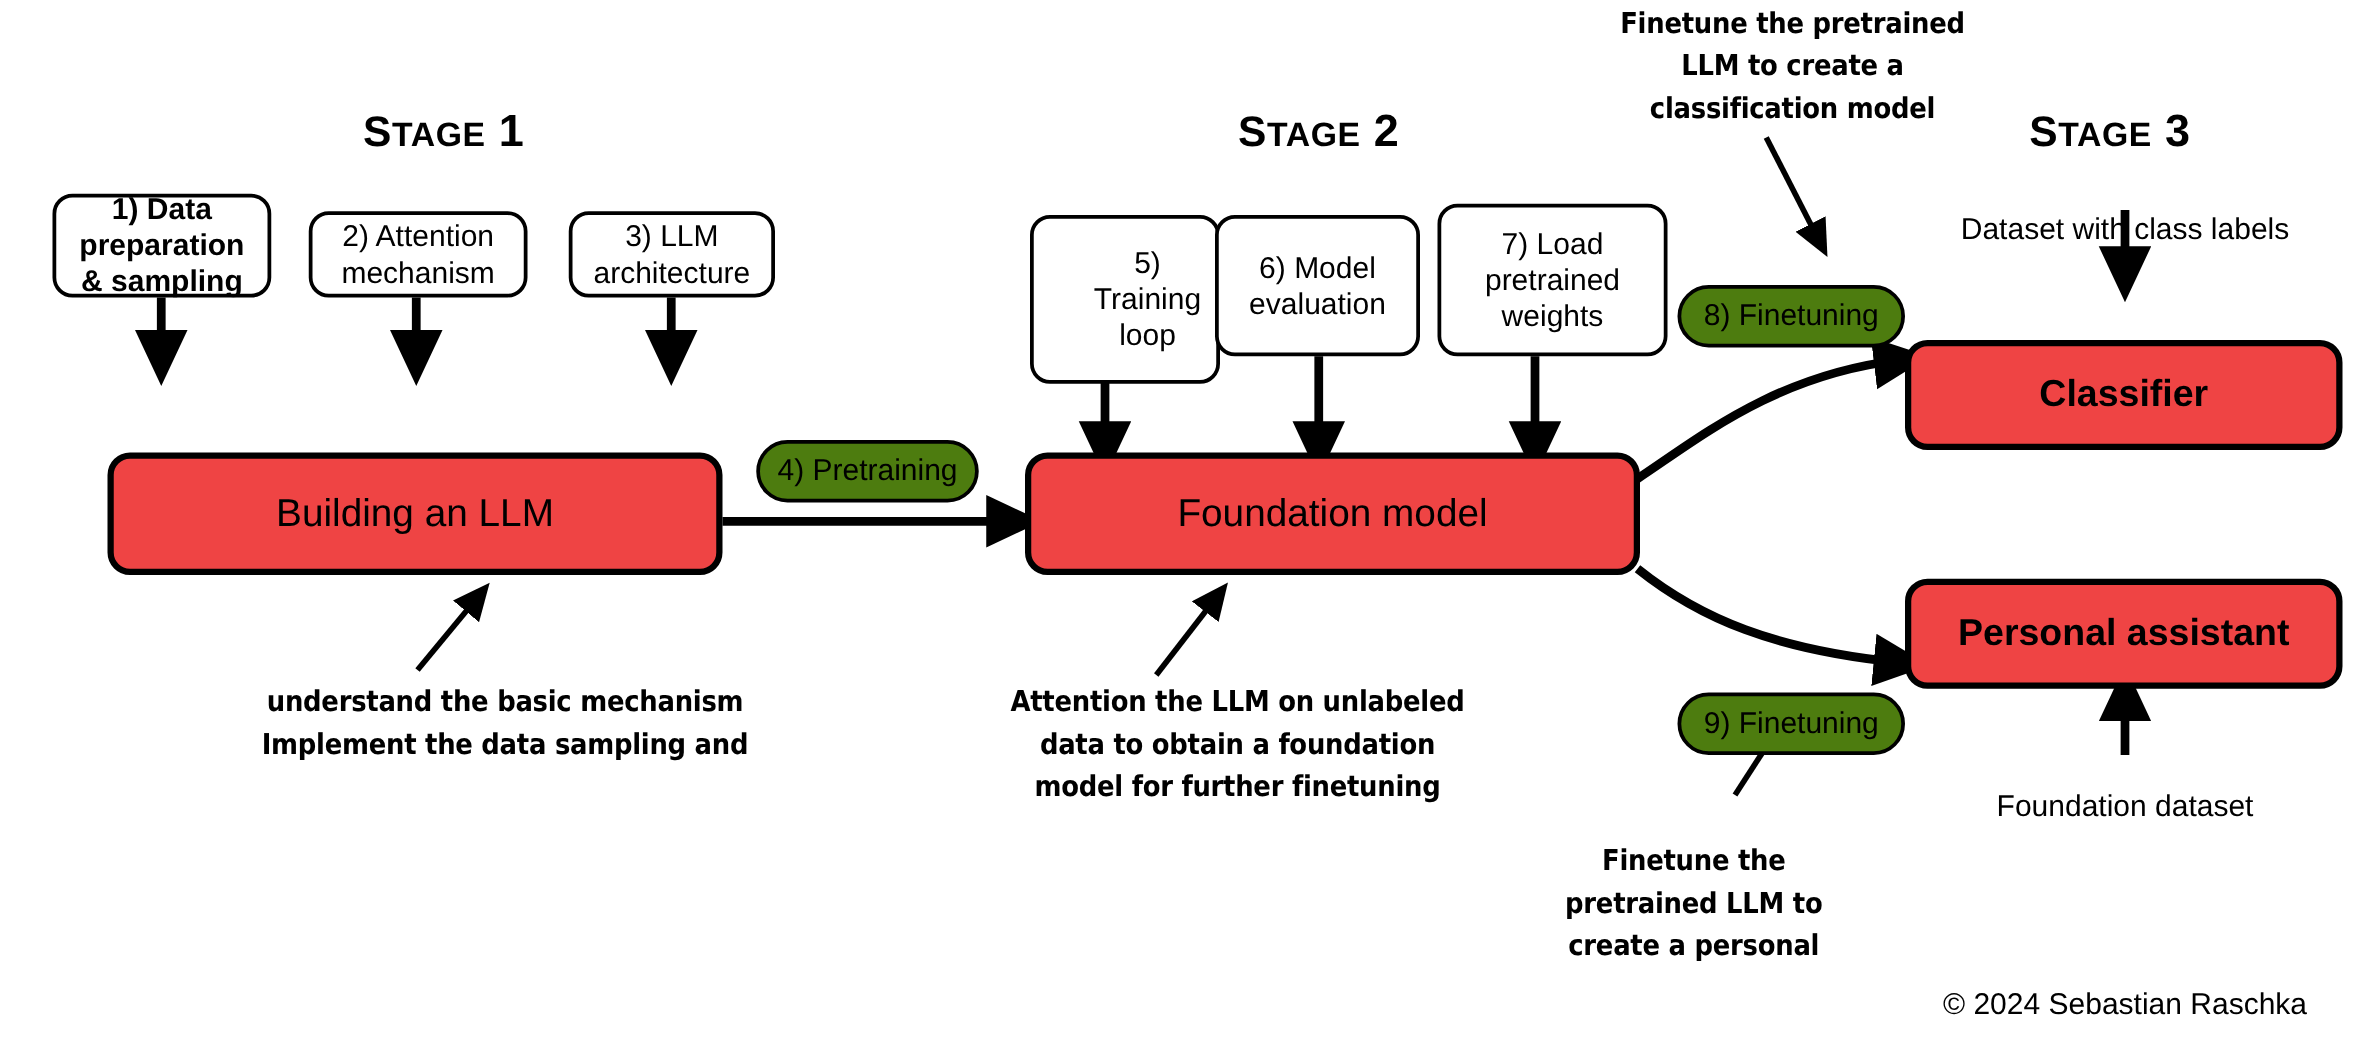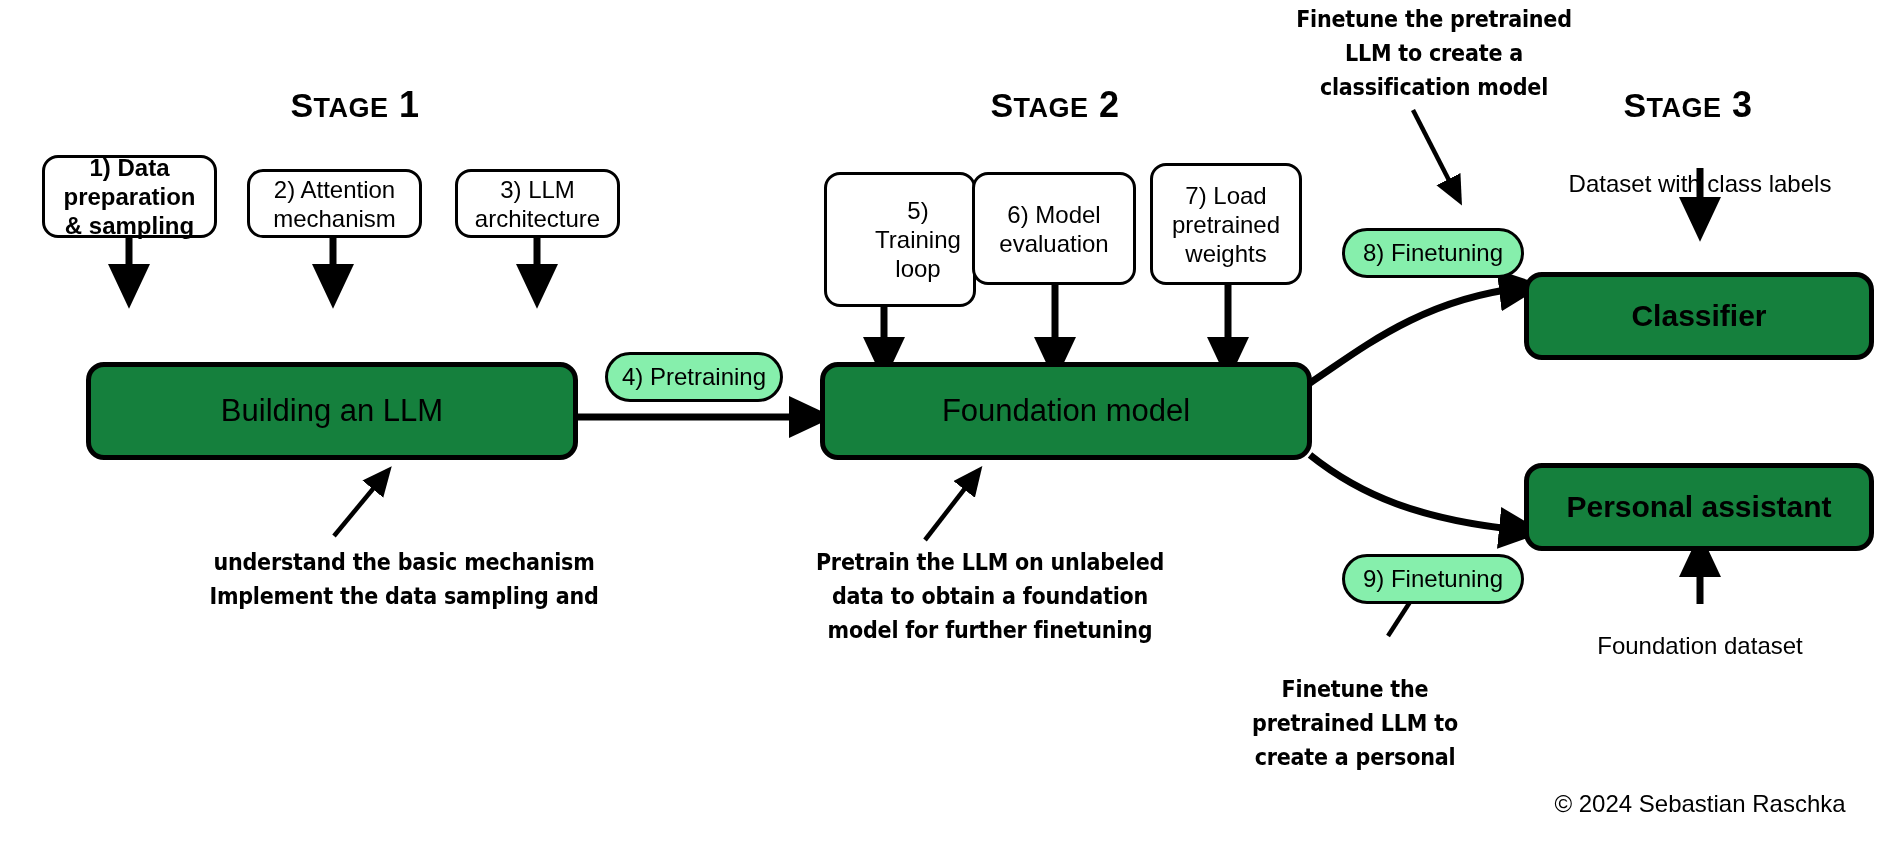--- a/index.html
+++ b/index.html
@@ -26,29 +26,29 @@
     position:absolute;box-sizing:border-box;
     border:3.5px solid #000;border-radius:16px;background:#fff;
     display:flex;align-items:center;justify-content:center;text-align:center;
     font-size:24px;line-height:29px;padding:4px 8px;
   }
   .task-box.bold{font-weight:bold;}
 
   
   .pill{
     position:absolute;box-sizing:border-box;
-    border:3.5px solid #000;border-radius:999px;background:#86efac;
+    border:3.5px solid #000;border-radius:999px;background:#4d7c0f;
     display:flex;align-items:center;justify-content:center;text-align:center;
     font-size:24px;line-height:28px;white-space:nowrap;padding:0 12px;
   }
 
   
   .model-box{
     position:absolute;box-sizing:border-box;
-    border:5px solid #000;border-radius:18px;background:#15803d;
+    border:5px solid #000;border-radius:18px;background:#ef4444;
     display:flex;align-items:center;justify-content:center;text-align:center;
     font-size:31px;line-height:36px;
   }
   .model-box.bold{font-weight:bold;font-size:30px;}
 
   
   .caption{
     position:absolute;white-space:nowrap;font-size:24px;line-height:28px;
     transform:translateX(-50%);text-align:center;
   }
@@ -188,34 +188,34 @@
     </div>
   </div>
 
   <div class="task-box" style="left:972px;top:172px;width:164px;height:113px;">
     <div>
       <div>6) Model</div>
       <div>evaluation</div>
     </div>
   </div>
 
-  <div class="task-box" style="left:1150px;top:163px;width:152px;height:122px;">
+  <div class="task-box" style="left:1150px;top:163px;width:184px;height:122px;">
     <div>
       <div>7) Load</div>
       <div>pretrained</div>
       <div>weights</div>
     </div>
   </div>
 
   <div class="model-box" style="left:820px;top:362px;width:492px;height:98px;">
     <span>Foundation model</span>
   </div>
 
   <div class="annot" style="left:990px;top:545px;width:430px;">
-    <div>Pretrain the LLM on unlabeled</div>
+    <div>Attention the LLM on unlabeled</div>
     <div>data to obtain a foundation</div>
     <div>model for further finetuning</div>
   </div>
 
   <div class="annot" style="left:1434px;top:2px;width:330px;">
     <div>Finetune the pretrained</div>
     <div>LLM to create a</div>
     <div>classification model</div>
   </div>
 

